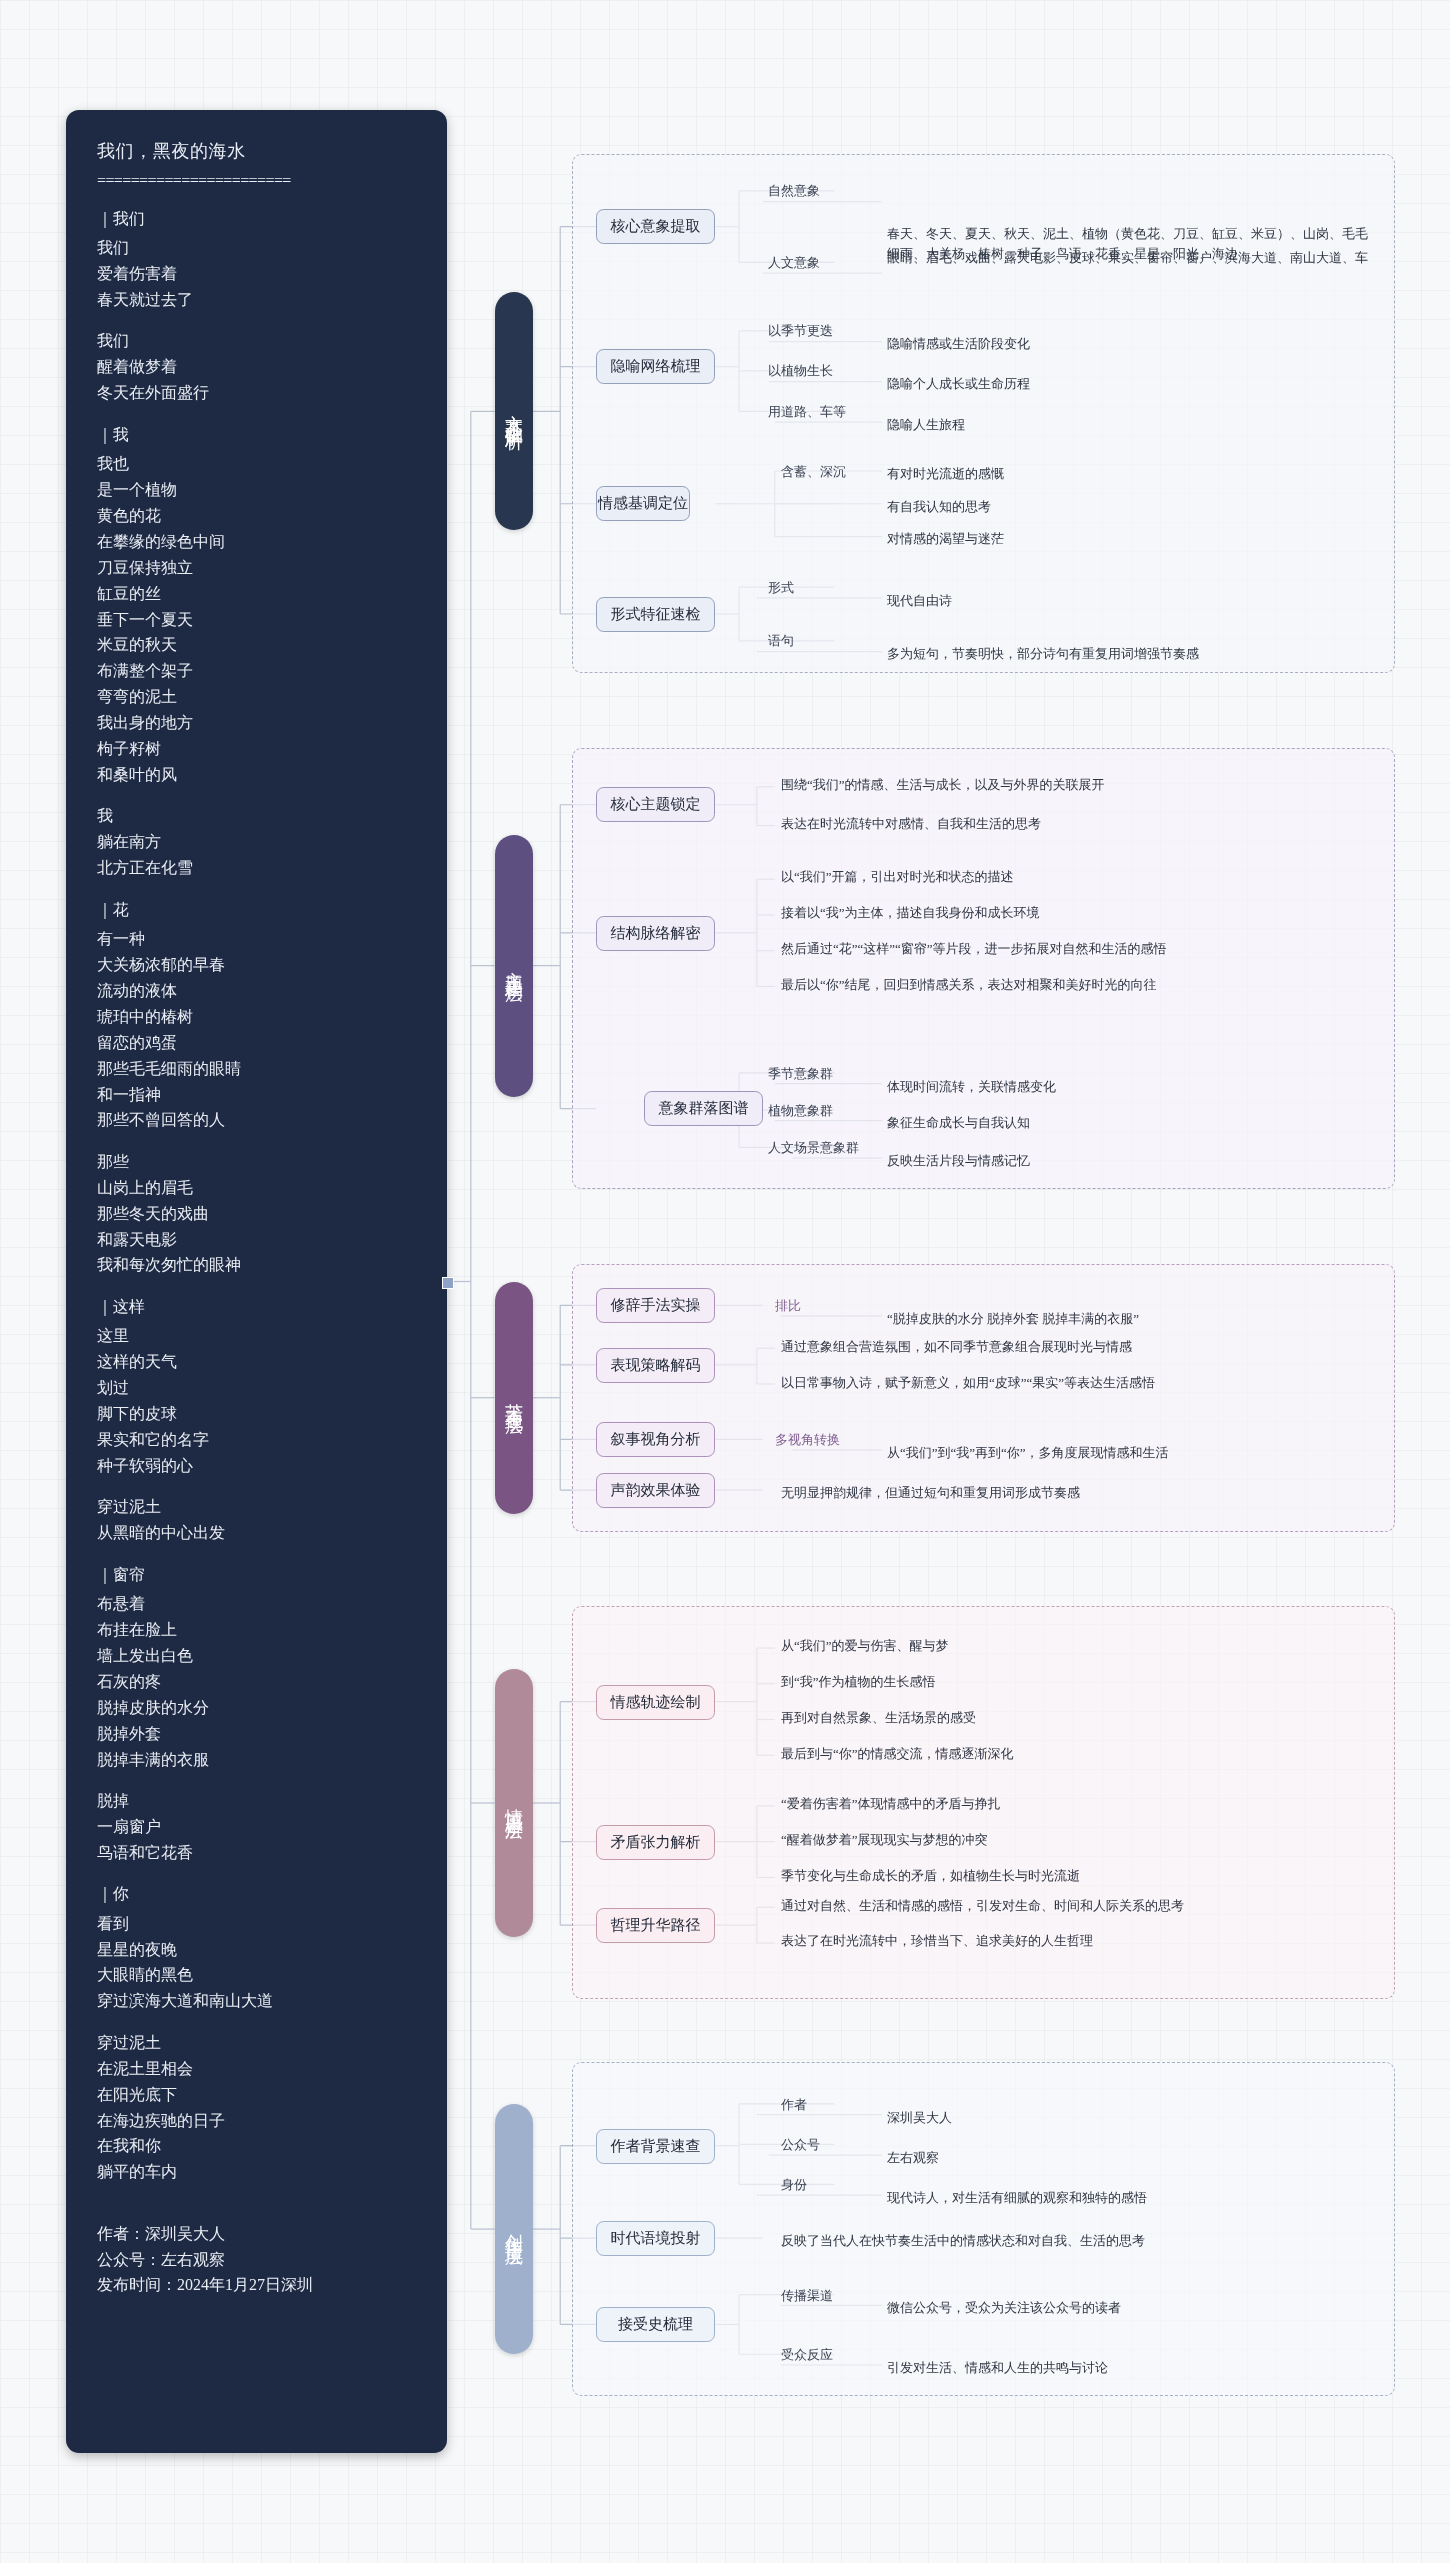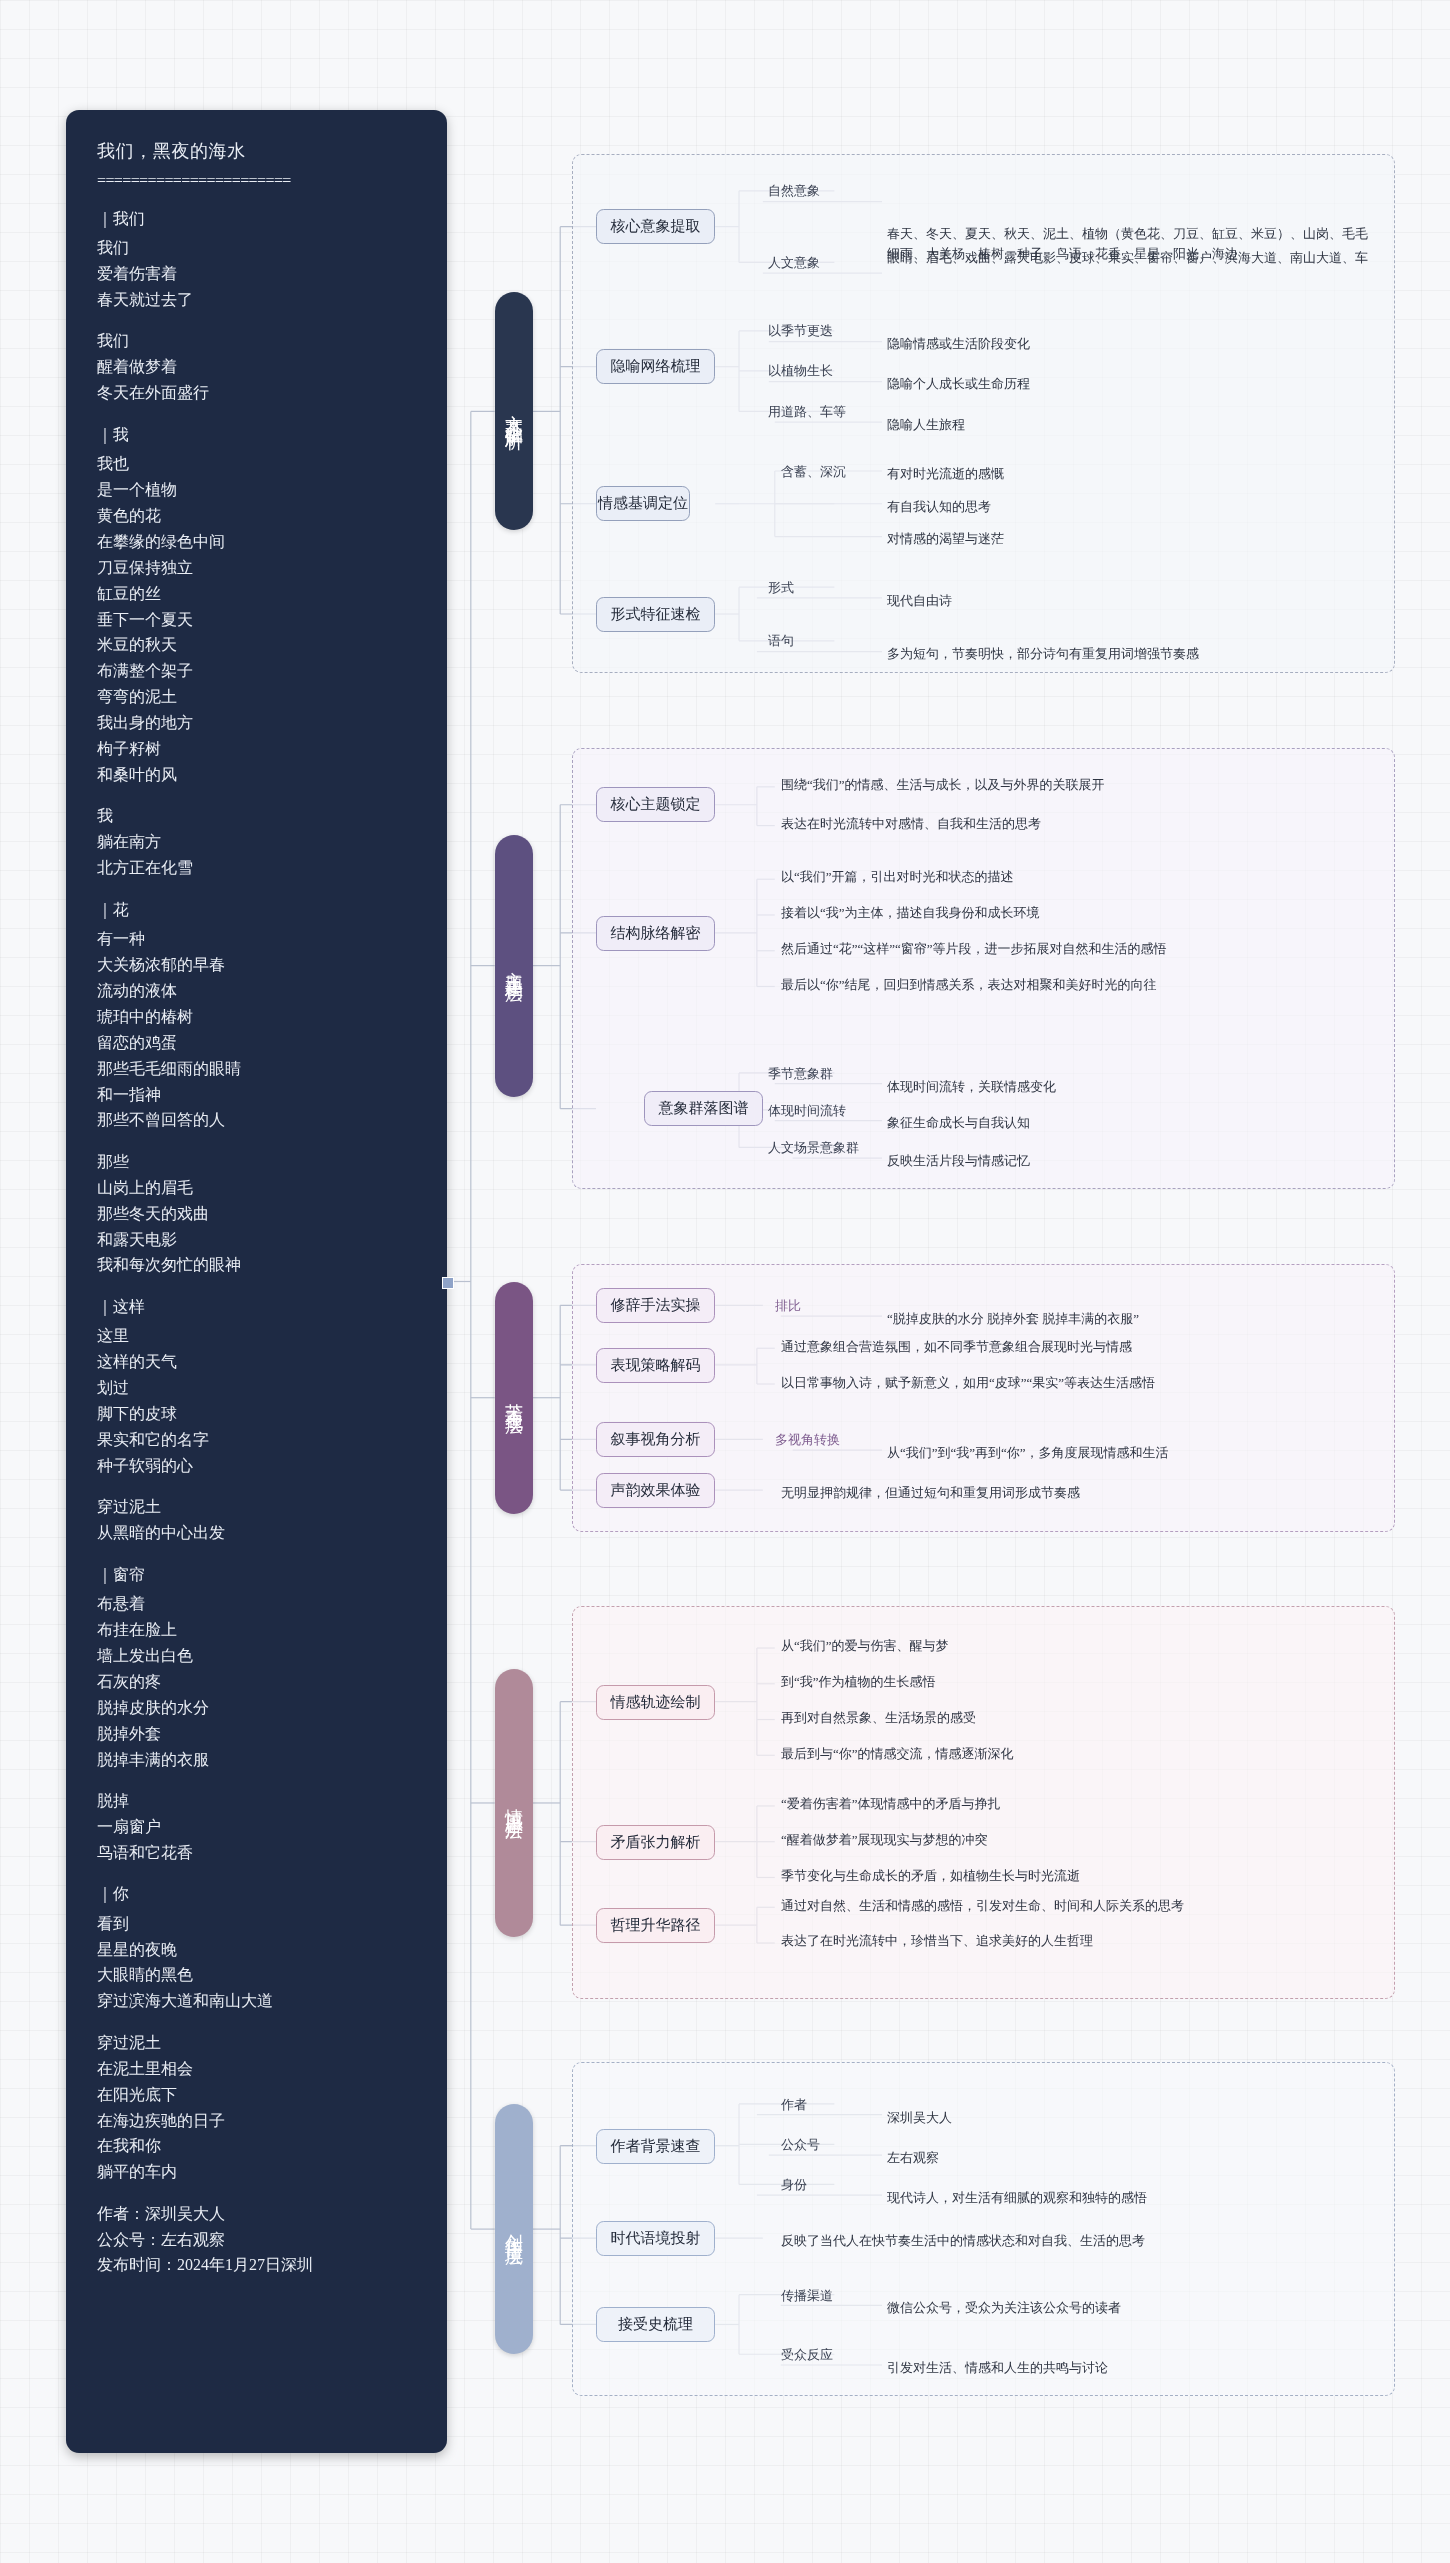--- a/index.html
+++ b/index.html
@@ -36,21 +36,21 @@
     line-height:1.62;
   }
   .poem-title{font-size:18px;letter-spacing:0.6px;margin-bottom:1.2px;}
   .poem-rule{
     font-size:16px;letter-spacing:-0.6px;color:#e9edf4;
     margin-bottom:9.5px;white-space:nowrap;overflow:hidden;
   }
   .poem-sec{margin:12px 0 3.6px 0;font-size:16px;}
   .poem-stanza{margin:0 0 15.5px 0;}
   .poem-line{white-space:pre;}
-  .poem-meta{margin-top:16px;font-size:16px;line-height:1.6;}
+  .poem-meta{margin-top:36px;font-size:16px;line-height:1.6;}
   .poem-handle{
     position:absolute;right:-4.8px;top:1162px;
     width:9.5px;height:9.5px;background:#8fa3c8;border:0.6px solid #fff;
   }
 
   
   .group{
     position:absolute;
     border:1.2px dashed #9aa3b5;
     border-radius:9.5px;
@@ -427,21 +427,21 @@
   <div class="leaf" style="left:781px;top:775px;">围绕“我们”的情感、生活与成长，以及与外界的关联展开</div>
   <div class="leaf" style="left:781px;top:814px;">表达在时光流转中对感情、自我和生活的思考</div>
 
   <div class="leaf" style="left:781px;top:867px;">以“我们”开篇，引出对时光和状态的描述</div>
   <div class="leaf" style="left:781px;top:903px;">接着以“我”为主体，描述自我身份和成长环境</div>
   <div class="leaf" style="left:781px;top:939px;">然后通过“花”“这样”“窗帘”等片段，进一步拓展对自然和生活的感悟</div>
   <div class="leaf" style="left:781px;top:975px;">最后以“你”结尾，回归到情感关系，表达对相聚和美好时光的向往</div>
 
   <div class="lvl3" style="left:768px;top:1065px;">季节意象群</div>
   <div class="leaf" style="left:887px;top:1077px;">体现时间流转，关联情感变化</div>
-  <div class="lvl3" style="left:768px;top:1102px;">体现时间流转</div>
+  <div class="lvl3" style="left:768px;top:1102px;">植物意象群</div>
   <div class="leaf" style="left:887px;top:1113px;">象征生命成长与自我认知</div>
   <div class="lvl3" style="left:768px;top:1139px;">人文场景意象群</div>
   <div class="leaf" style="left:887px;top:1151px;">反映生活片段与情感记忆</div>
 
   <div class="lvl2 t2-c" style="left:596px;top:1288px;width:119px;">修辞手法实操</div>
   <div class="lvl2 t2-c" style="left:596px;top:1348px;width:119px;">表现策略解码</div>
   <div class="lvl2 t2-c" style="left:596px;top:1422px;width:119px;">叙事视角分析</div>
   <div class="lvl2 t2-c" style="left:596px;top:1473px;width:119px;">声韵效果体验</div>
 
   <div class="lvl3" style="left:775px;top:1297px;color:#7d5b8e;">排比</div>

